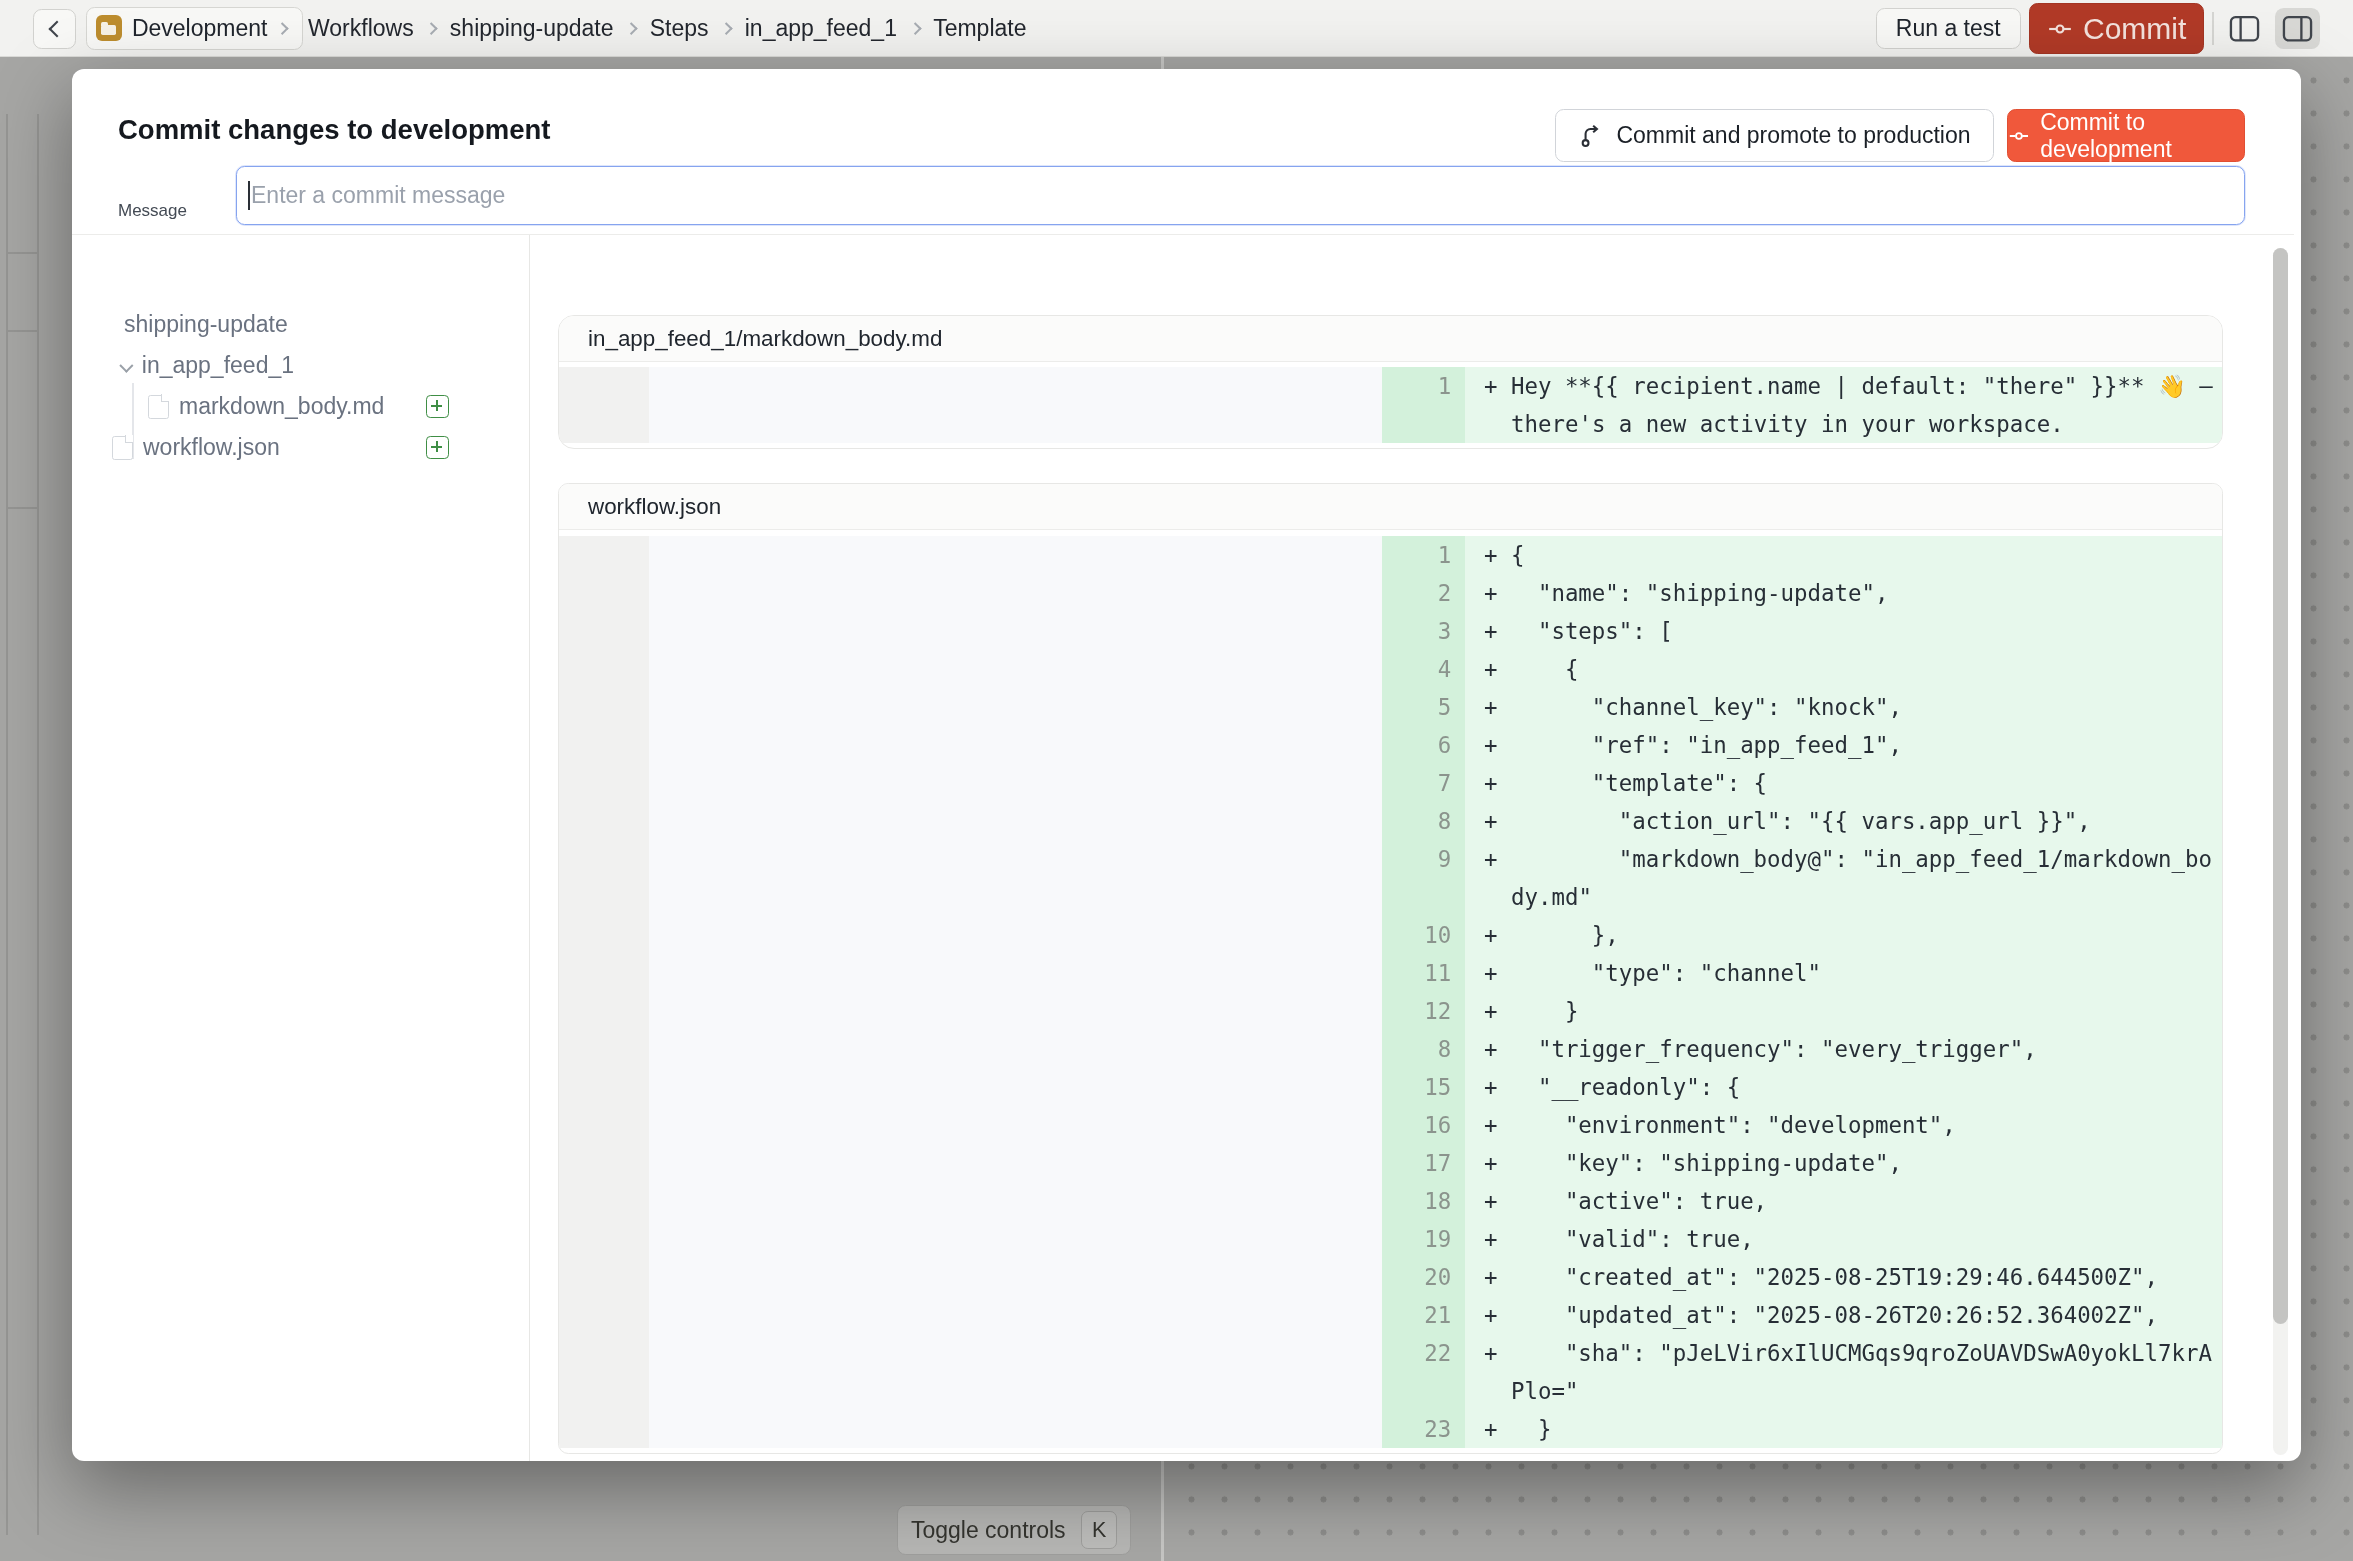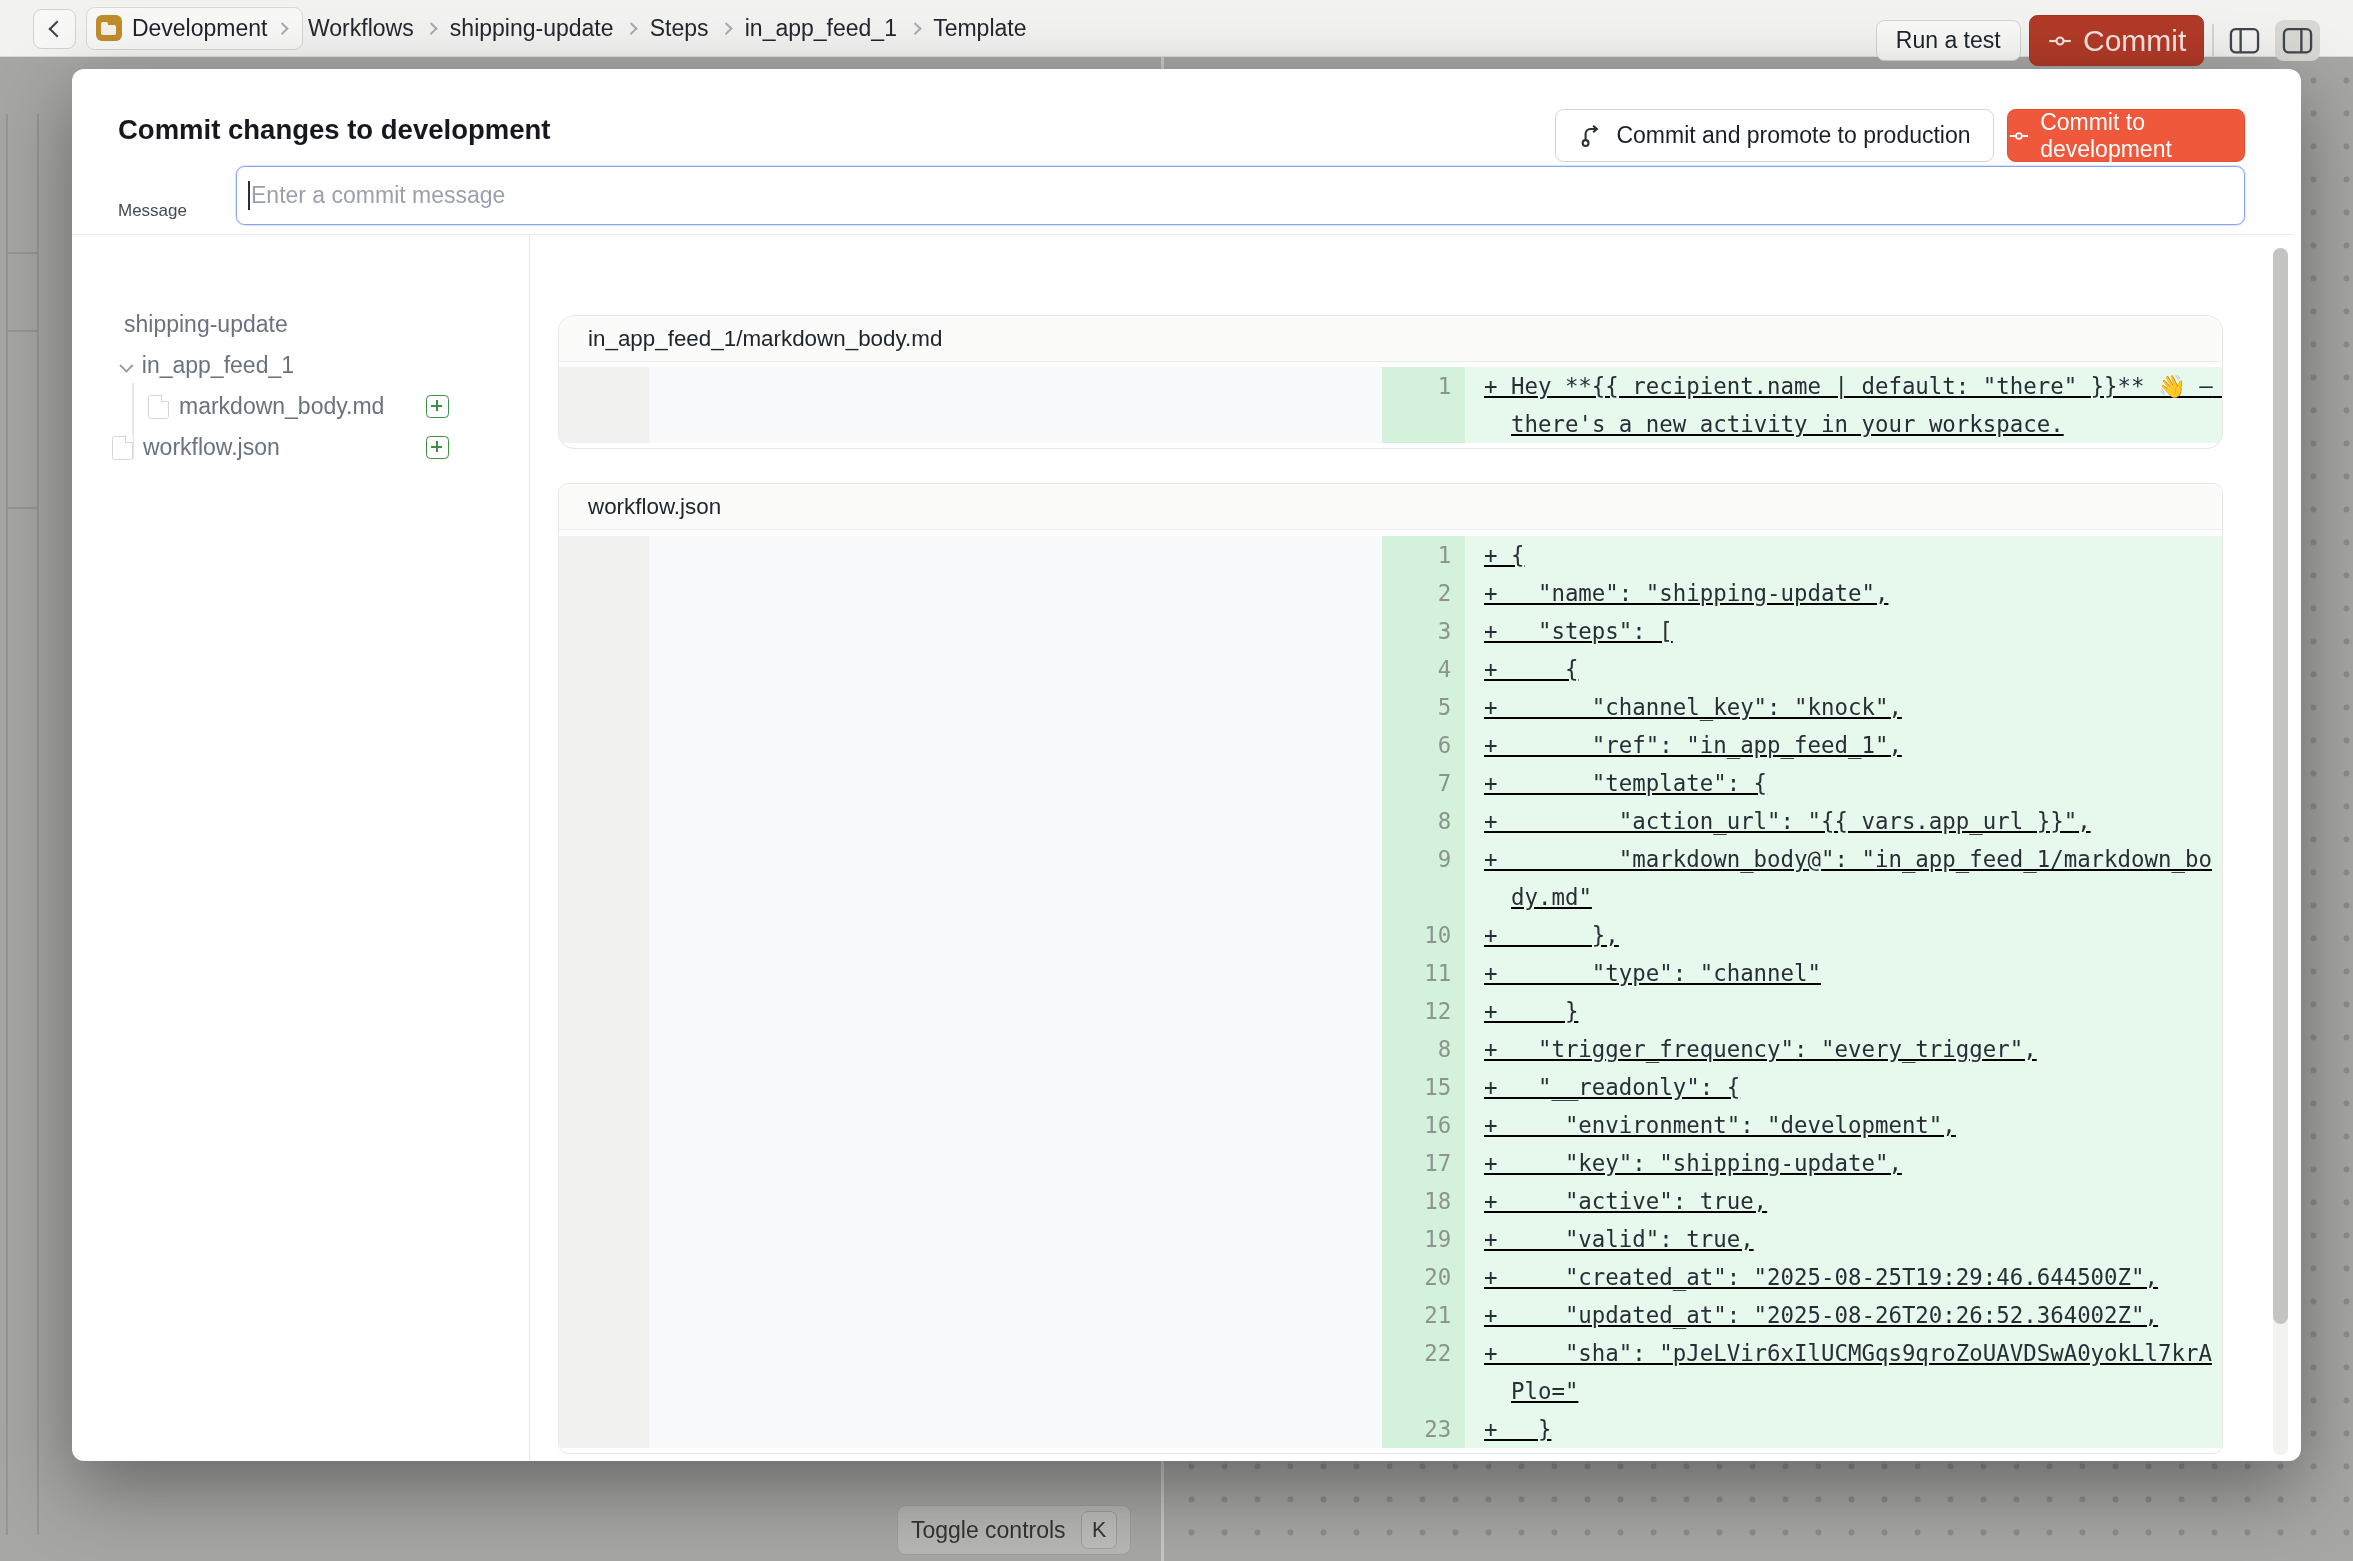--- a/index.html
+++ b/index.html
@@ -39,21 +39,21 @@
   .env-badge { position:absolute; left:86px; top:6.9px; height:43px; padding:0 15.5px 0 8.6px;
     background:#F8F8F6; border:0.9px solid #D6D6D2; border-radius:8.6px;
     display:flex; align-items:center; gap:10.3px; font-size:23px; color:#20252D; }
   .env-icon { width:26px; height:26px; border-radius:6px; background:#BD8D2E; position:relative; }
   .env-icon::before { content:""; position:absolute; left:5.2px; top:6.9px; width:6.9px; height:3.4px; background:#F6F1E6; border-radius:1.7px 1.7px 0 0; }
   .env-icon::after  { content:""; position:absolute; left:5.2px; top:9.5px; width:15.5px; height:10.3px; background:#F6F1E6; border-radius:1.7px; }
 
   .crumbs { position:absolute; left:308px; top:0; height:57px; display:flex; align-items:center; gap:13.8px; }
   .crumbs .crumb { font-size:23px; color:#23272E; }
 
-  .topbar-right { position:absolute; right:34px; top:12px; height:57px; display:flex; align-items:center; gap:8px; }
+  .topbar-right { position:absolute; right:34px; top:0; height:57px; display:flex; align-items:center; gap:8px; }
   .run-test-btn { height:41px; padding:0 19px; font-size:23px; color:#20252D; display:flex; align-items:center; }
   .commit-btn { height:51px; padding:0 17px; background:#B13A27; border:0.9px solid #A33523; border-radius:8.6px;
     color:#F3E2DD; font-size:30px; display:flex; align-items:center; gap:10.3px; }
   .tb-sep { width:1.7px; height:33px; background:#D5D5D2; }
   .panel-toggle { width:45px; height:41px; display:flex; align-items:center; justify-content:center; border-radius:8.6px; background:transparent; }
   .panel-toggle.active { background:#D8D8D5; }
 
   
   .modal { position:absolute; left:40px; top:69px; width:2229px; height:1392px; background:#FFFFFF;
     border-radius:12px; box-shadow:0 26px 77px rgba(0,0,0,0.38); z-index:10; overflow:hidden;margin-left:32px; }
@@ -97,21 +97,21 @@
   .diff-card.first { margin-top:80px;border-radius:16px; }
   .diff-card.gap { margin-top:34px; }
   .diff-head { height:46px; background:#FBFBFA; border-bottom:0.9px solid #ECECEA;
     display:flex; align-items:center; padding-left:29px; font-size:22.4px; color:#20262E; }
   .diff-body { padding:5.2px 0; }
   .diff-row { display:flex; align-items:stretch; }
   .old-gutter { flex:none; width:90px; background:#F1F1F0; }
   .old-code { flex:1 1 auto; background:#F8F9FB; }
   .new-gutter { flex:none; width:83px; background:#D3F1DB; text-align:right; padding-right:13.8px;
     font:22.4px/38px "DejaVu Sans Mono", monospace; color:#8B948D; }
-  .new-code { flex:none; width:757px; background:#E7F8EC;text-decoration:underline; }
+  .new-code { flex:none; width:757px; background:#E7F8EC; }
   .new-code pre { margin:0; padding:0 0 0 46px; text-indent:-27px;
     font:22.4px/38px "DejaVu Sans Mono", monospace; color:#272E36;
     white-space:pre-wrap; word-break:break-all; }
 
   
   .mscroll-track { position:absolute; left:2201px; top:179px; width:14.6px; height:1207px; background:#F2F2F0; border-radius:7.7px; }
   .mscroll-thumb { position:absolute; left:0; top:0; width:14.6px; height:1076px; background:#C4C4C2; border-radius:7.7px; }
 
   svg { display:block; }
 </style>

